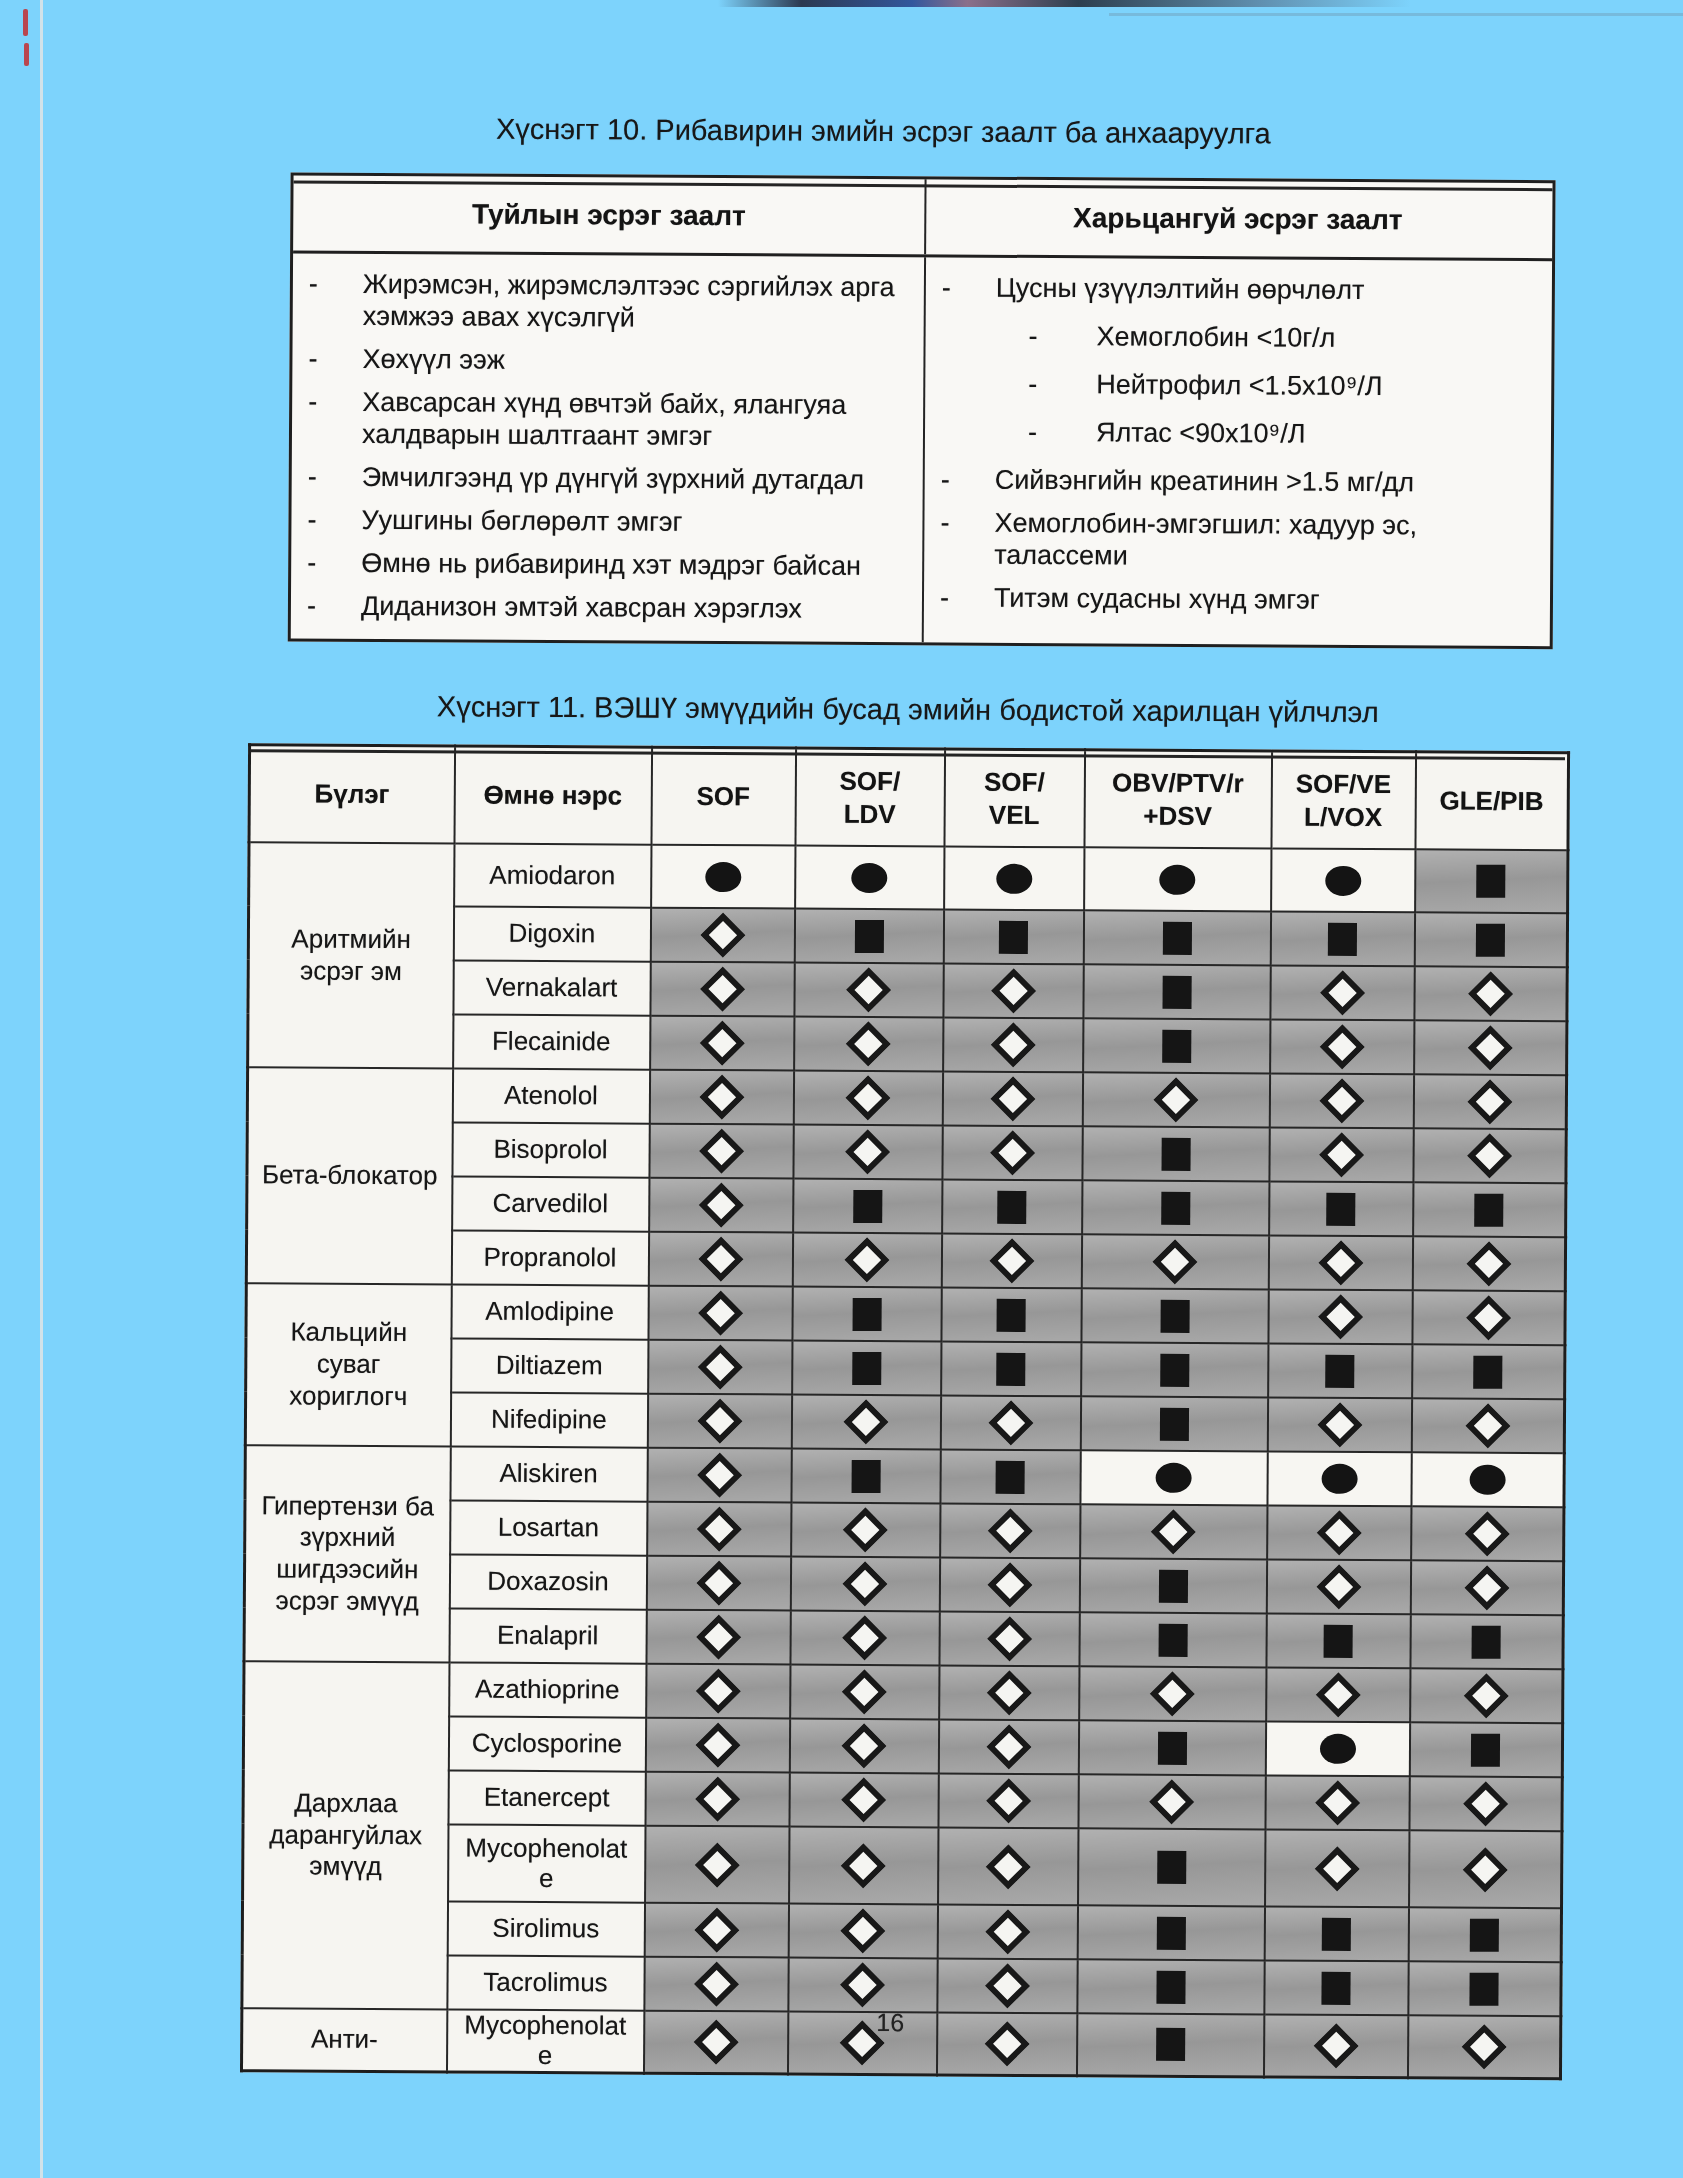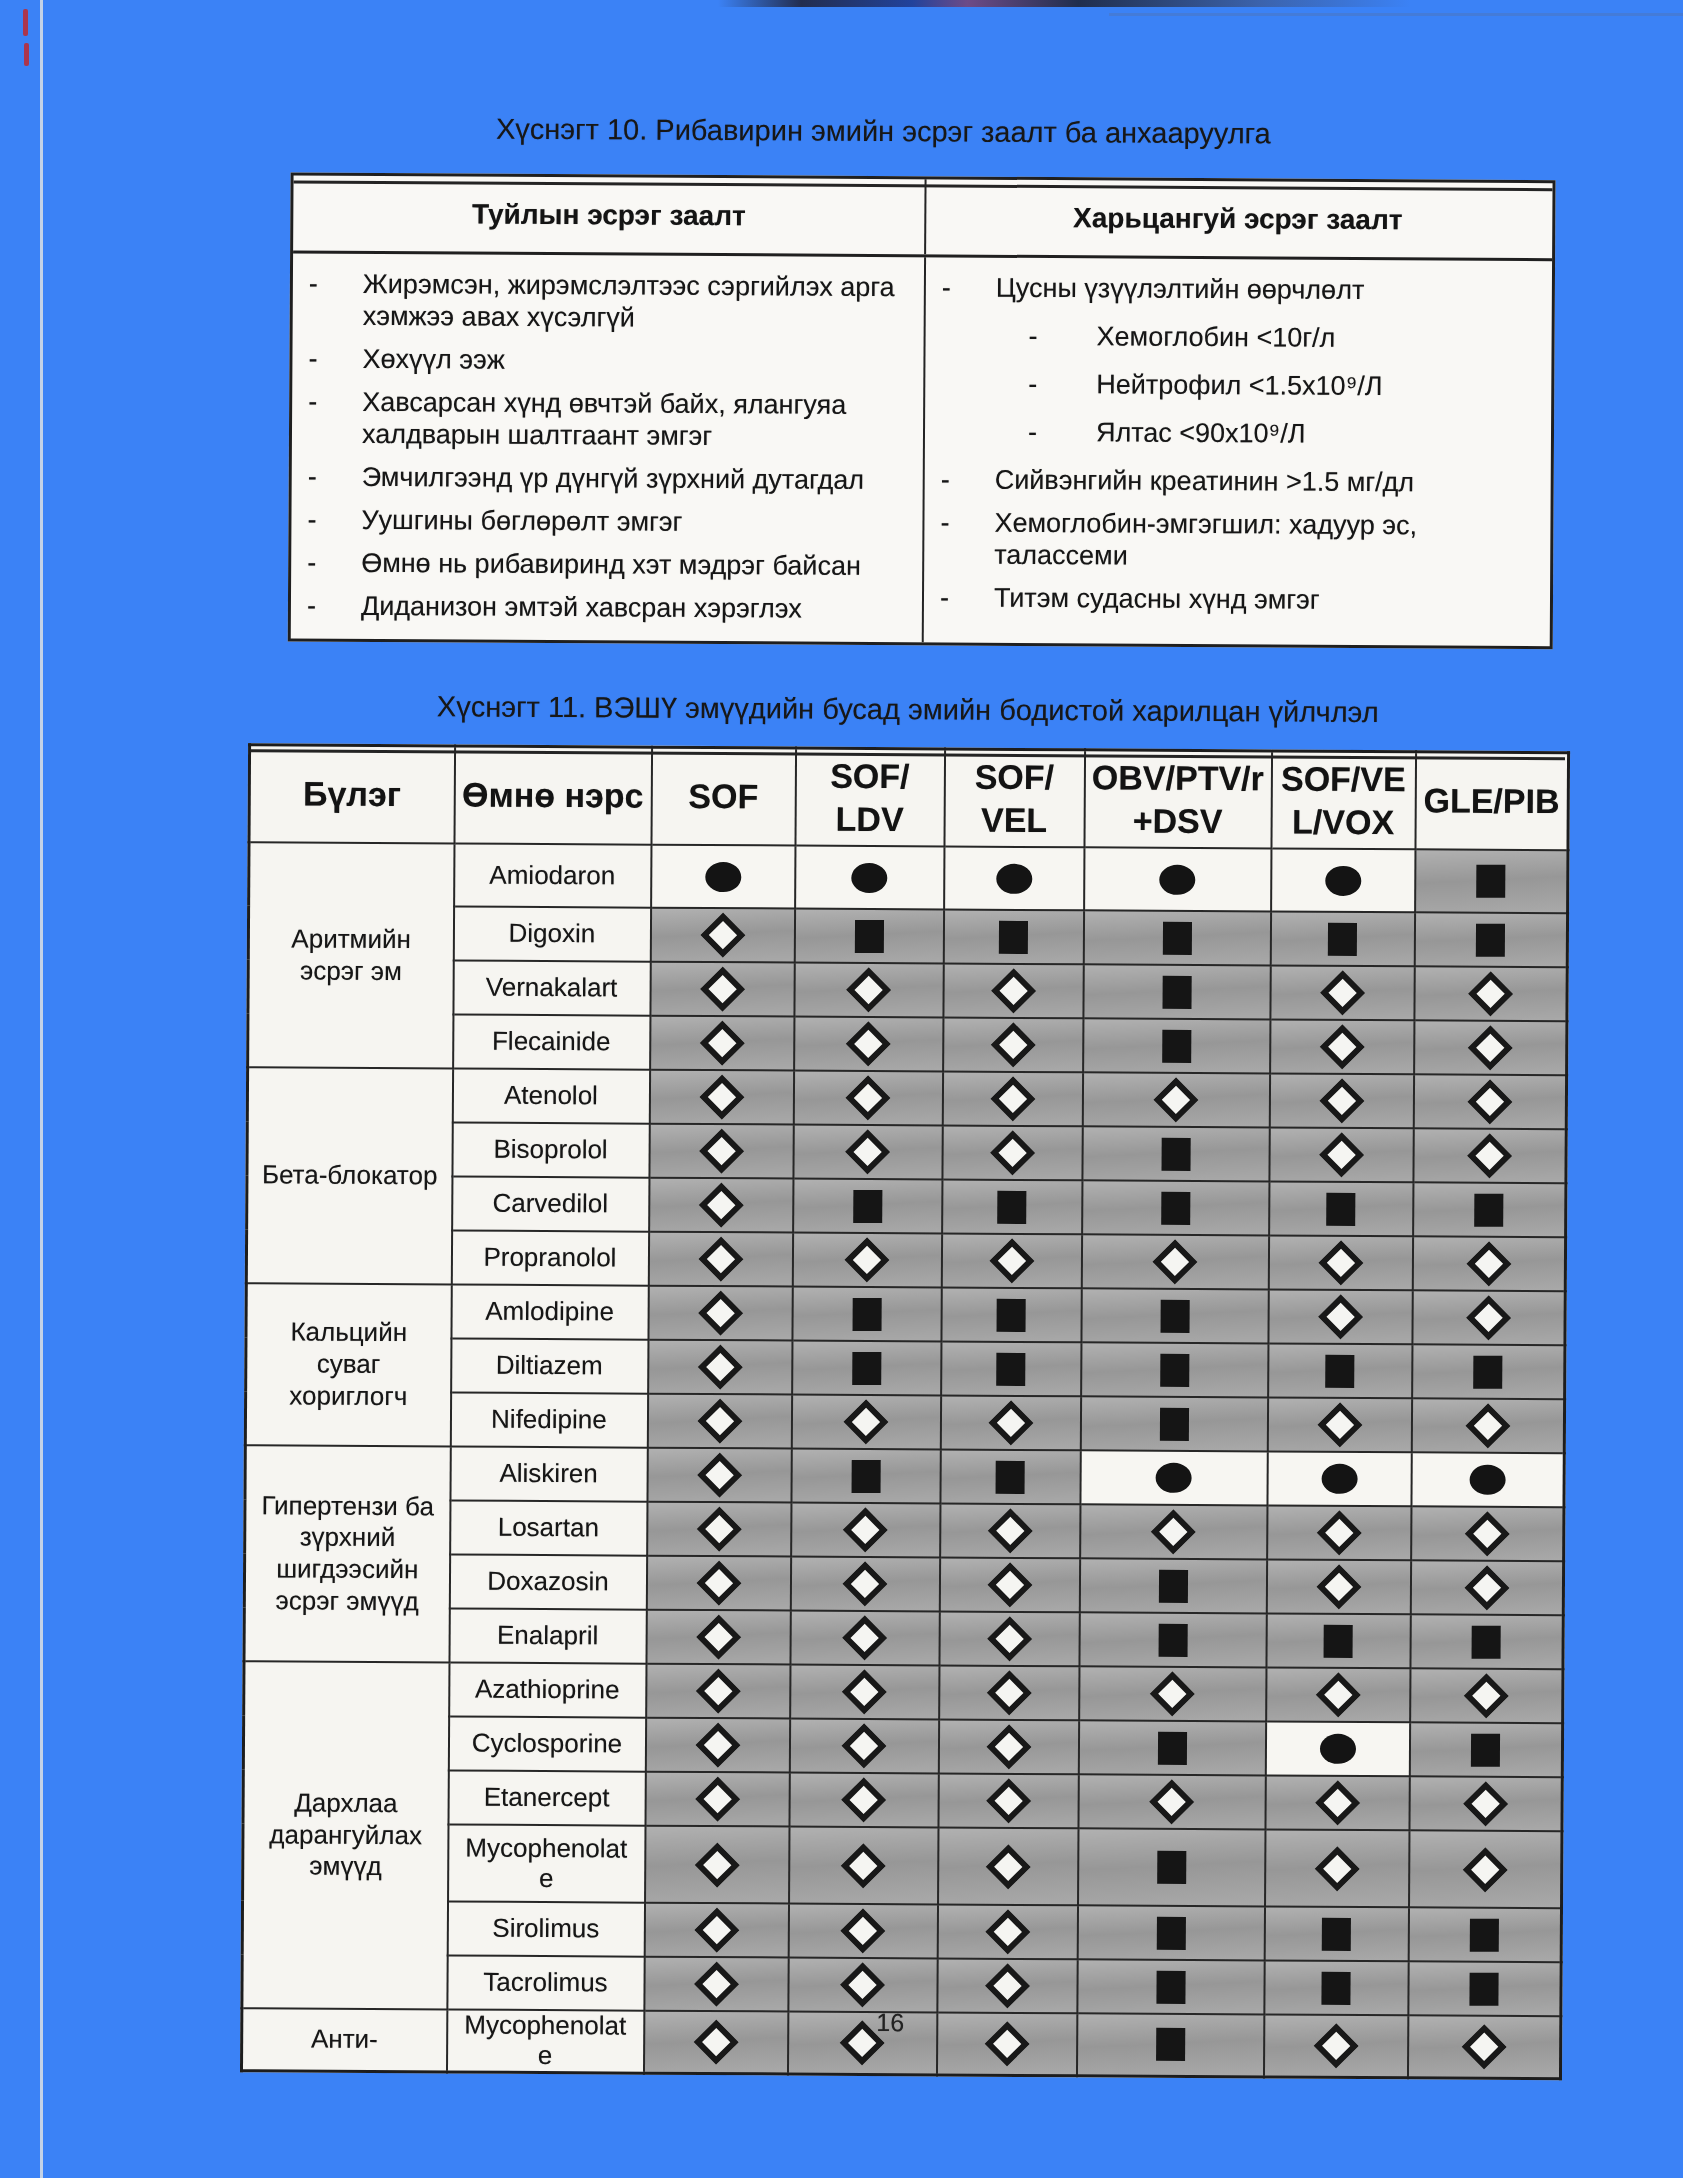--- a/index.html
+++ b/index.html
@@ -1,18 +1,18 @@
 <!DOCTYPE html>
 <html><head>
 <meta charset="utf-8">
 <style>
   html,body{margin:0;padding:0;background:#ffffff;}
   .page{
     position:relative;width:1683px;height:2178px;overflow:hidden;
-    background:#3b82f6;color:#1c1c1c;
+    background:#7dd3fc;color:#1c1c1c;
     font-family:"Liberation Sans",sans-serif;
     text-shadow:0 0 0.8px rgba(25,25,25,.45);
   }
   
   .seam{position:absolute;left:40px;top:0;bottom:0;width:3px;background:#e6e6e3;opacity:.8;}
   .top-smudge{position:absolute;top:0;left:718px;width:693px;height:7px;
     background:linear-gradient(90deg,rgba(40,40,60,0),rgba(30,30,50,.85) 12%,rgba(25,45,125,.75) 28%,rgba(150,30,45,.55) 36%,rgba(25,25,35,.8) 52%,rgba(60,60,80,.45) 78%,rgba(0,0,0,0));}
   .top-smudge2{position:absolute;top:13px;left:1109px;width:574px;height:3px;background:rgba(100,100,110,.22);}
   .red-mark{position:absolute;width:5px;background:rgba(200,35,35,.8);border-radius:2px;}
   .rm1{left:23px;top:9px;height:27px;}
@@ -37,21 +37,21 @@
   .titem .ttext{flex:1;}
   .titem.sub{margin:16px 0 16px 0;padding-left:87px;}
   .titem.sub .gap{width:46px;flex:0 0 46px;}
   
   .t11-title{position:absolute;left:246px;top:693px;width:1319px;text-align:center;
     font-size:29px;color:#171717;}
   .t11-wrap{position:absolute;left:246px;top:747px;width:1319px;}
   .t11-topline{position:absolute;top:6px;left:2px;right:2px;height:3px;background:#242424;z-index:2;}
   table.t11{border-collapse:collapse;table-layout:fixed;width:1319px;border:3px solid #1d1d1d;background:#f6f5f1;}
   .t11 th,.t11 td{border:2px solid #272727;padding:0;}
-  .t11 th{height:95px;background:#f6f5f1;font-weight:bold;font-size:34px;color:#131313;
+  .t11 th{height:95px;background:#f6f5f1;font-weight:bold;font-size:26px;color:#131313;
     text-align:center;vertical-align:middle;white-space:pre-line;line-height:1.25;}
   .t11 td{height:52px;text-align:center;vertical-align:middle;}
   .t11 tr.r-tall td{height:61px;}
   .t11 tr.r-xtall td{height:75px;}
   .gcell{background:#f6f5f1;font-size:26px;color:#161616;line-height:1.22;padding:0 8px !important;}
   .ncell{background:#f6f5f1;font-size:26px;color:#161616;overflow-wrap:anywhere;
     line-height:1.15;padding:0 13px !important;}
   td.cell.g{background-color:#a2a2a2;
     background-image:linear-gradient(177deg,#b1b1b1,#979797 48%,#a9a9a9);}
   td.cell.w{background:#f7f6f2;}

